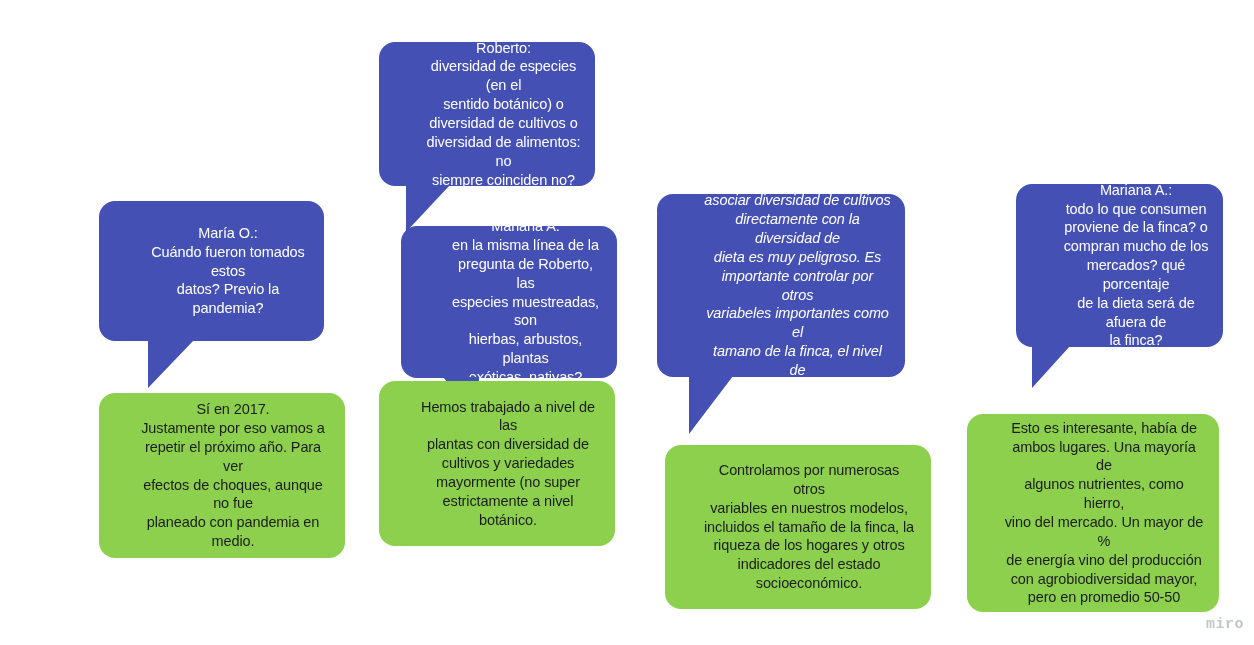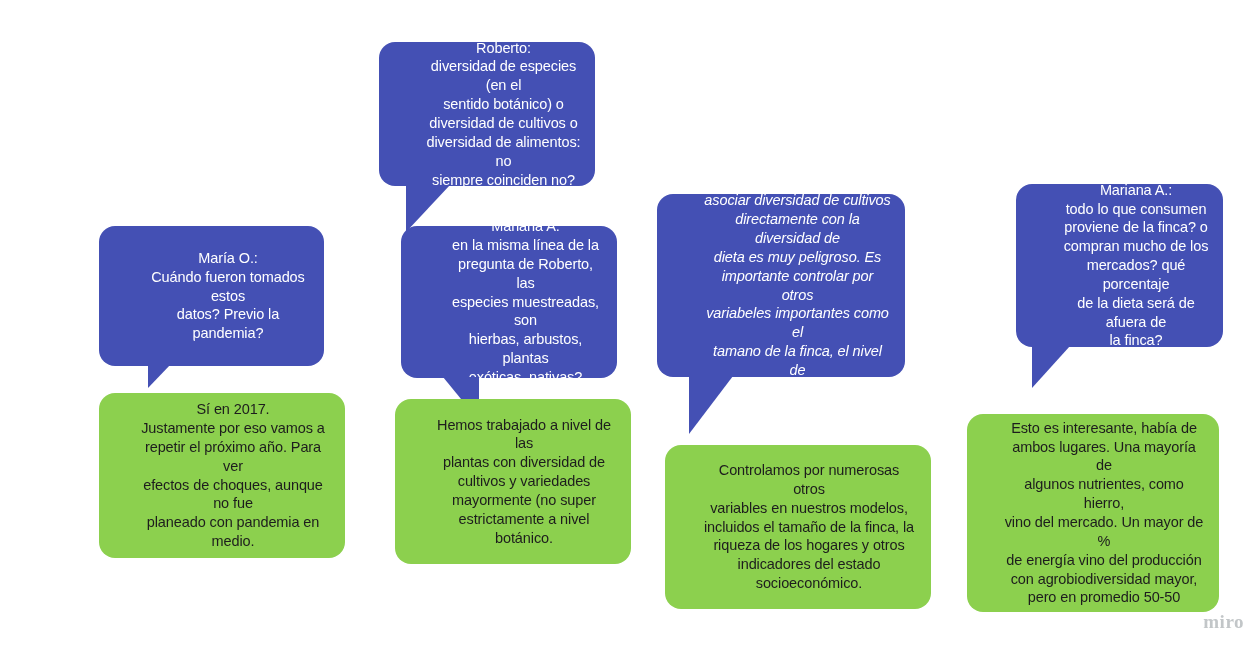--- a/index.html
+++ b/index.html
@@ -66,35 +66,35 @@
   .tail.down-right {
     border-style: solid;
     border-color: transparent;
   }
 
   
   #watermark {
     position: absolute;
     right: 10px;
     bottom: 12px;
-    font-size: 19px;
+    font-size: 15px;
     font-weight: 700;
     letter-spacing: 0.5px;
     color: rgba(120,128,132,0.45);
-    font-family: Liberation Serif, serif;
+    font-family: Liberation Mono, monospace;
     user-select: none;
     margin-left: 36px;
   }
 </style>
 </head>
 <body>
 
 <div id="board">
 
-  <div class="bubble blue" style="left:99px; top:201px; width:225px; height:140px;margin-top:25px;">
+  <div class="bubble blue" style="left:99px; top:201px; width:225px; height:140px;">
     <span class="txt">María O.:
 Cuándo fueron tomados estos
 datos? Previo la pandemia?</span>
   </div>
   <div class="tail down-left" style="left:148px; top:340px; border-width:0 0 48px 46px; border-left-color:#4450B4;"></div>
 
   <div class="bubble green" style="left:99px; top:393px; width:246px; height:165px;">
     <span class="txt">Sí en 2017.
 Justamente por eso vamos a
 repetir el próximo año. Para ver
@@ -115,21 +115,21 @@
   <div class="bubble blue" style="left:401px; top:226px; width:216px; height:152px;">
     <span class="txt">Mariana A.
 en la misma línea de la
 pregunta de Roberto, las
 especies muestreadas, son
 hierbas, arbustos, plantas
 exóticas, nativas?</span>
   </div>
   <div class="tail down-right" style="left:443px; top:377px; border-width:0 36px 44px 0; border-right-color:#4450B4;"></div>
 
-  <div class="bubble green" style="left:379px; top:399px; width:236px; height:165px;margin-left:16px;">
+  <div class="bubble green" style="left:379px; top:381px; width:236px; height:165px;">
     <span class="txt">Hemos trabajado a nivel de las
 plantas con diversidad de
 cultivos y variedades
 mayormente (no super
 estrictamente a nivel botánico.</span>
   </div>
 
   <div class="bubble blue" style="left:657px; top:194px; width:248px; height:183px;font-style:italic;">
     <span class="txt">Mark:
 asociar diversidad de cultivos

